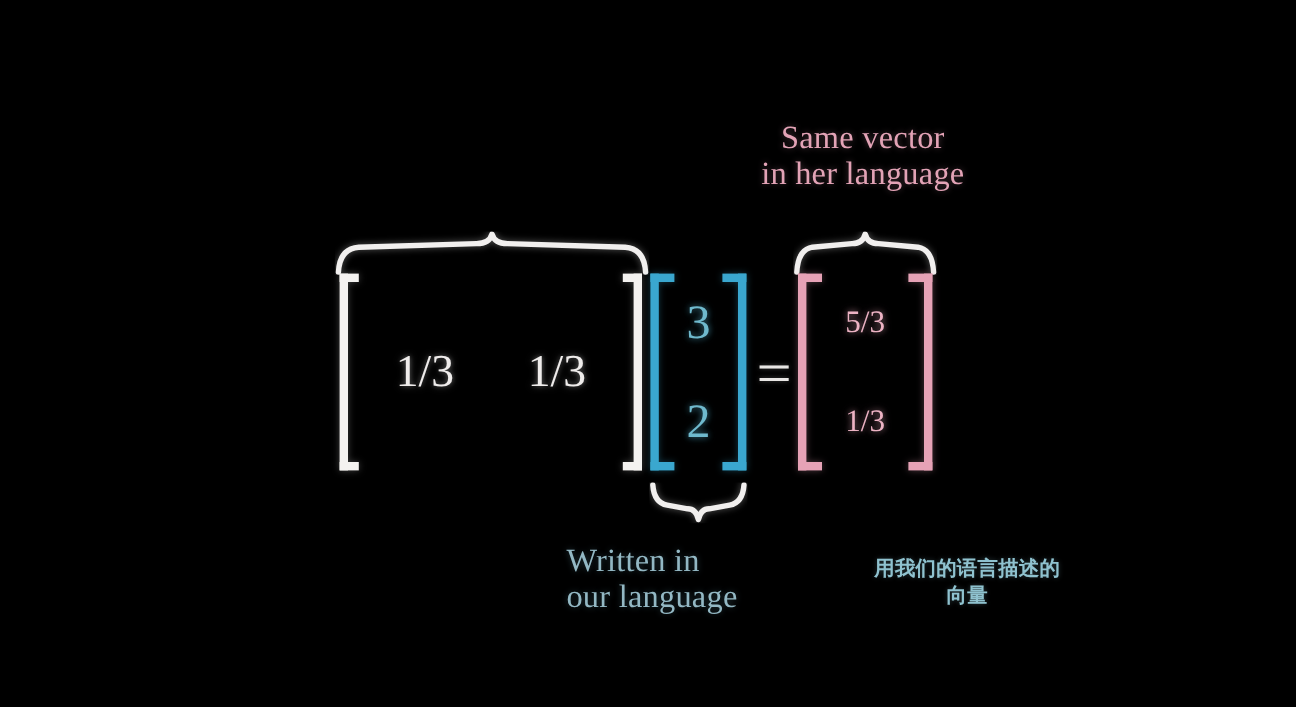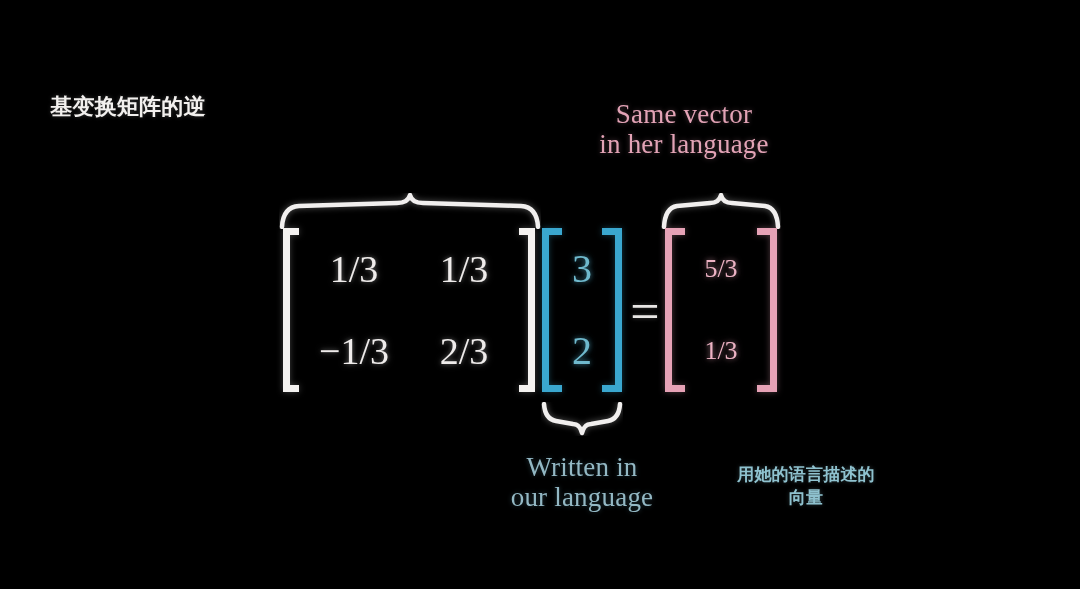--- a/index.html
+++ b/index.html
@@ -41,21 +41,21 @@
     width: 240px;
     text-align: center;
     font-size: 22px;
     font-weight: bold;
     color: #f2f0ee;
     font-family: "DejaVu Sans", "Liberation Sans", sans-serif;
     text-shadow: 0 0 4px rgba(255,255,255,0.22);
   }
 
   #pink-en {
-    left: 557px;
+    left: 592px;
     top: 99px;
     width: 254px;
     text-align: center;
     font-size: 27px;
     color: #e3a3b6;
     text-shadow: 0 0 5px rgba(227,163,182,0.35);
   }
 
   #pink-zh {
     left: 845px;
@@ -67,21 +67,20 @@
     line-height: 1.35;
     color: #e8a8bb;
     font-family: "DejaVu Sans", "Liberation Sans", sans-serif;
     text-shadow: 0 0 4px rgba(232,168,187,0.30);
   }
 
   #blue-en {
     left: 472px;
     top: 452px;
     width: 220px;
-    text-align: center;
     font-size: 27px;
     color: #93b8c4;
     text-shadow: 0 0 5px rgba(110,170,190,0.35);
   }
 
   #blue-zh {
     left: 690px;
     top: 463px;
     width: 232px;
     text-align: center;
@@ -218,30 +217,29 @@
   #brace-A path { filter: drop-shadow(0 0 3px rgba(255,255,255,0.35)); }
   #brace-out path { filter: drop-shadow(0 0 3px rgba(255,255,255,0.35)); }
   #brace-in path { filter: drop-shadow(0 0 3px rgba(255,255,255,0.35)); }
 </style>
 </head>
 <body>
 
 <div id="stage">
 
 
-  <div class="label" id="title-zh">基变换矩阵的逆</div>
 
   <div class="label" id="pink-en">Same vector
 in her language</div>
 
 
   <div class="label" id="blue-en">Written in
 our language</div>
 
-  <div class="label" id="blue-zh">用她的语言描述的
+  <div class="label" id="blue-zh">用我们的语言描述的
 向量</div>
 
   <div id="equation">
 
     <svg class="brace" id="brace-A" width="262" height="36" viewBox="0 0 262 36">
       <path d="M3 34 Q4 14 20 13 L118 10 Q129 10 131 2 Q133 10 144 10 L242 13 Q258 14 259 34"></path>
     </svg>
 
     <svg class="brace" id="brace-out" width="120" height="36" viewBox="0 0 120 36">
       <path d="M3 34 Q4 15 16 13 L49 10 Q58 10 60 2 Q62 10 71 10 L104 13 Q116 15 117 34"></path>
@@ -251,24 +249,20 @@
       <path d="M3 2 Q4 17 15 19 L32 22 Q39 22 41 31 Q43 22 50 22 L67 19 Q78 17 79 2"></path>
     </svg>
 
     <div class="matbox" id="matrix-A">
       <div class="bracket left"></div>
       <div class="cells">
         <div class="cellrow">
           <div class="cell">1/3</div>
           <div class="cell">1/3</div>
         </div>
-        <div class="cellrow">
-          <div class="cell">−1/3</div>
-          <div class="cell">2/3</div>
-        </div>
       </div>
       <div class="bracket right"></div>
     </div>
 
     <div class="matbox" id="vector-in">
       <div class="bracket left"></div>
       <div class="cells">
         <div class="cellrow">
           <div class="cell">3</div>
         </div>

